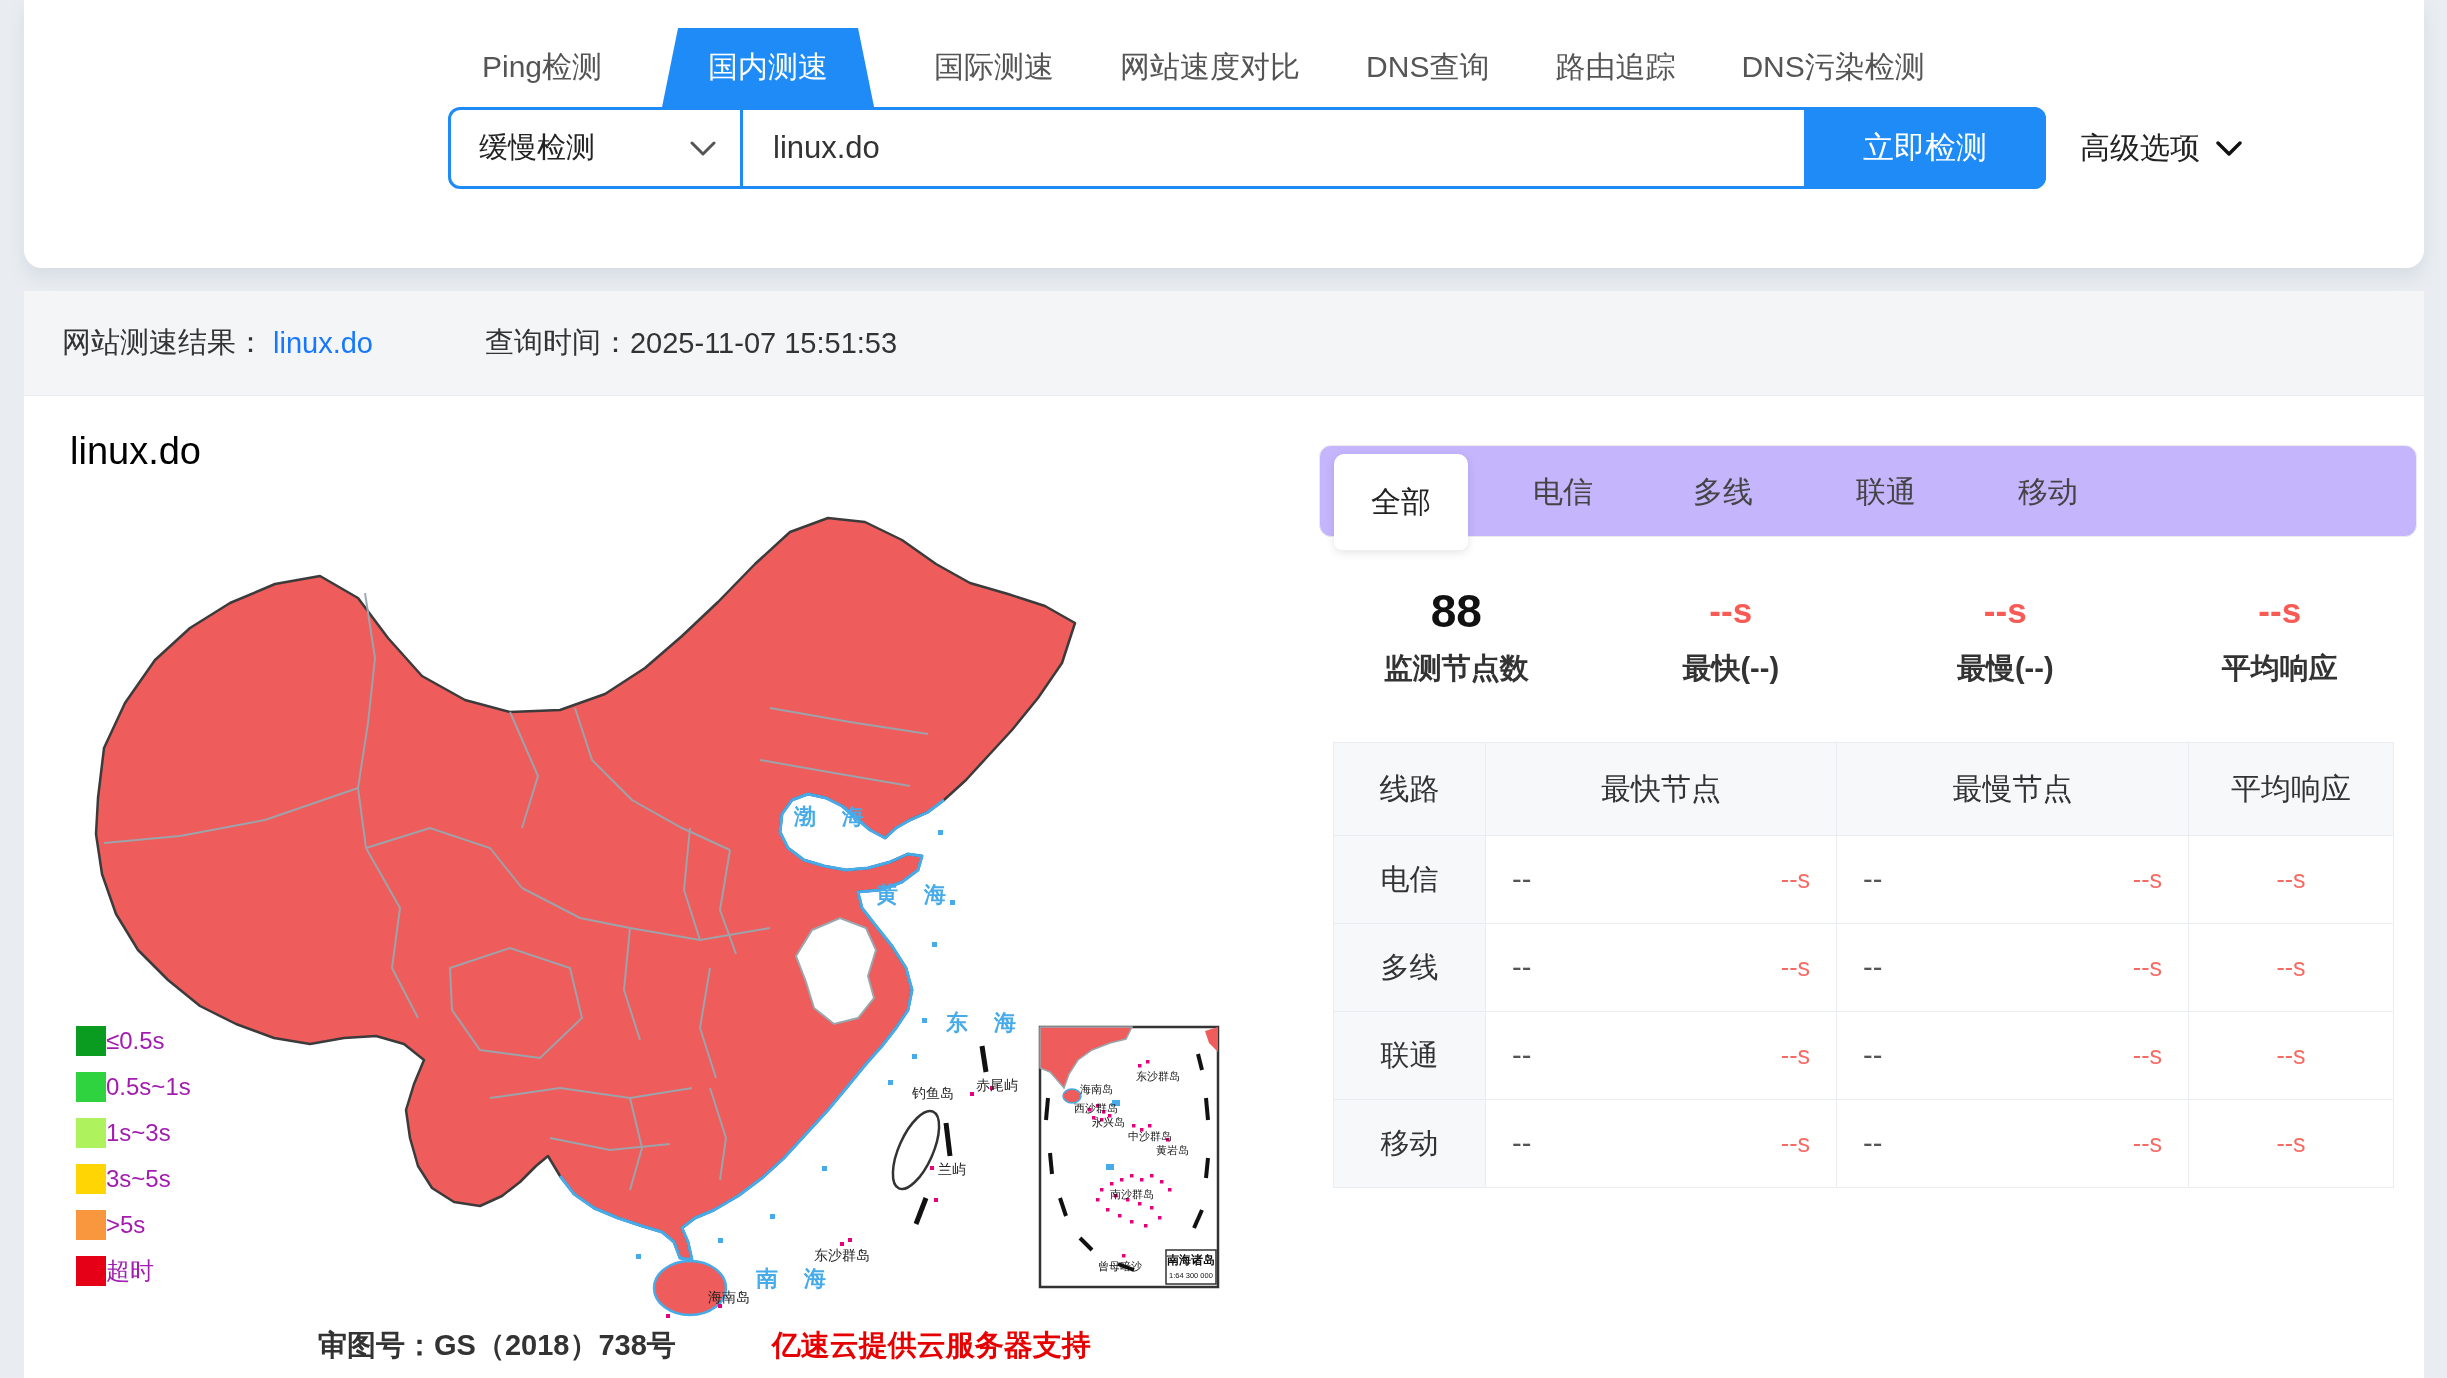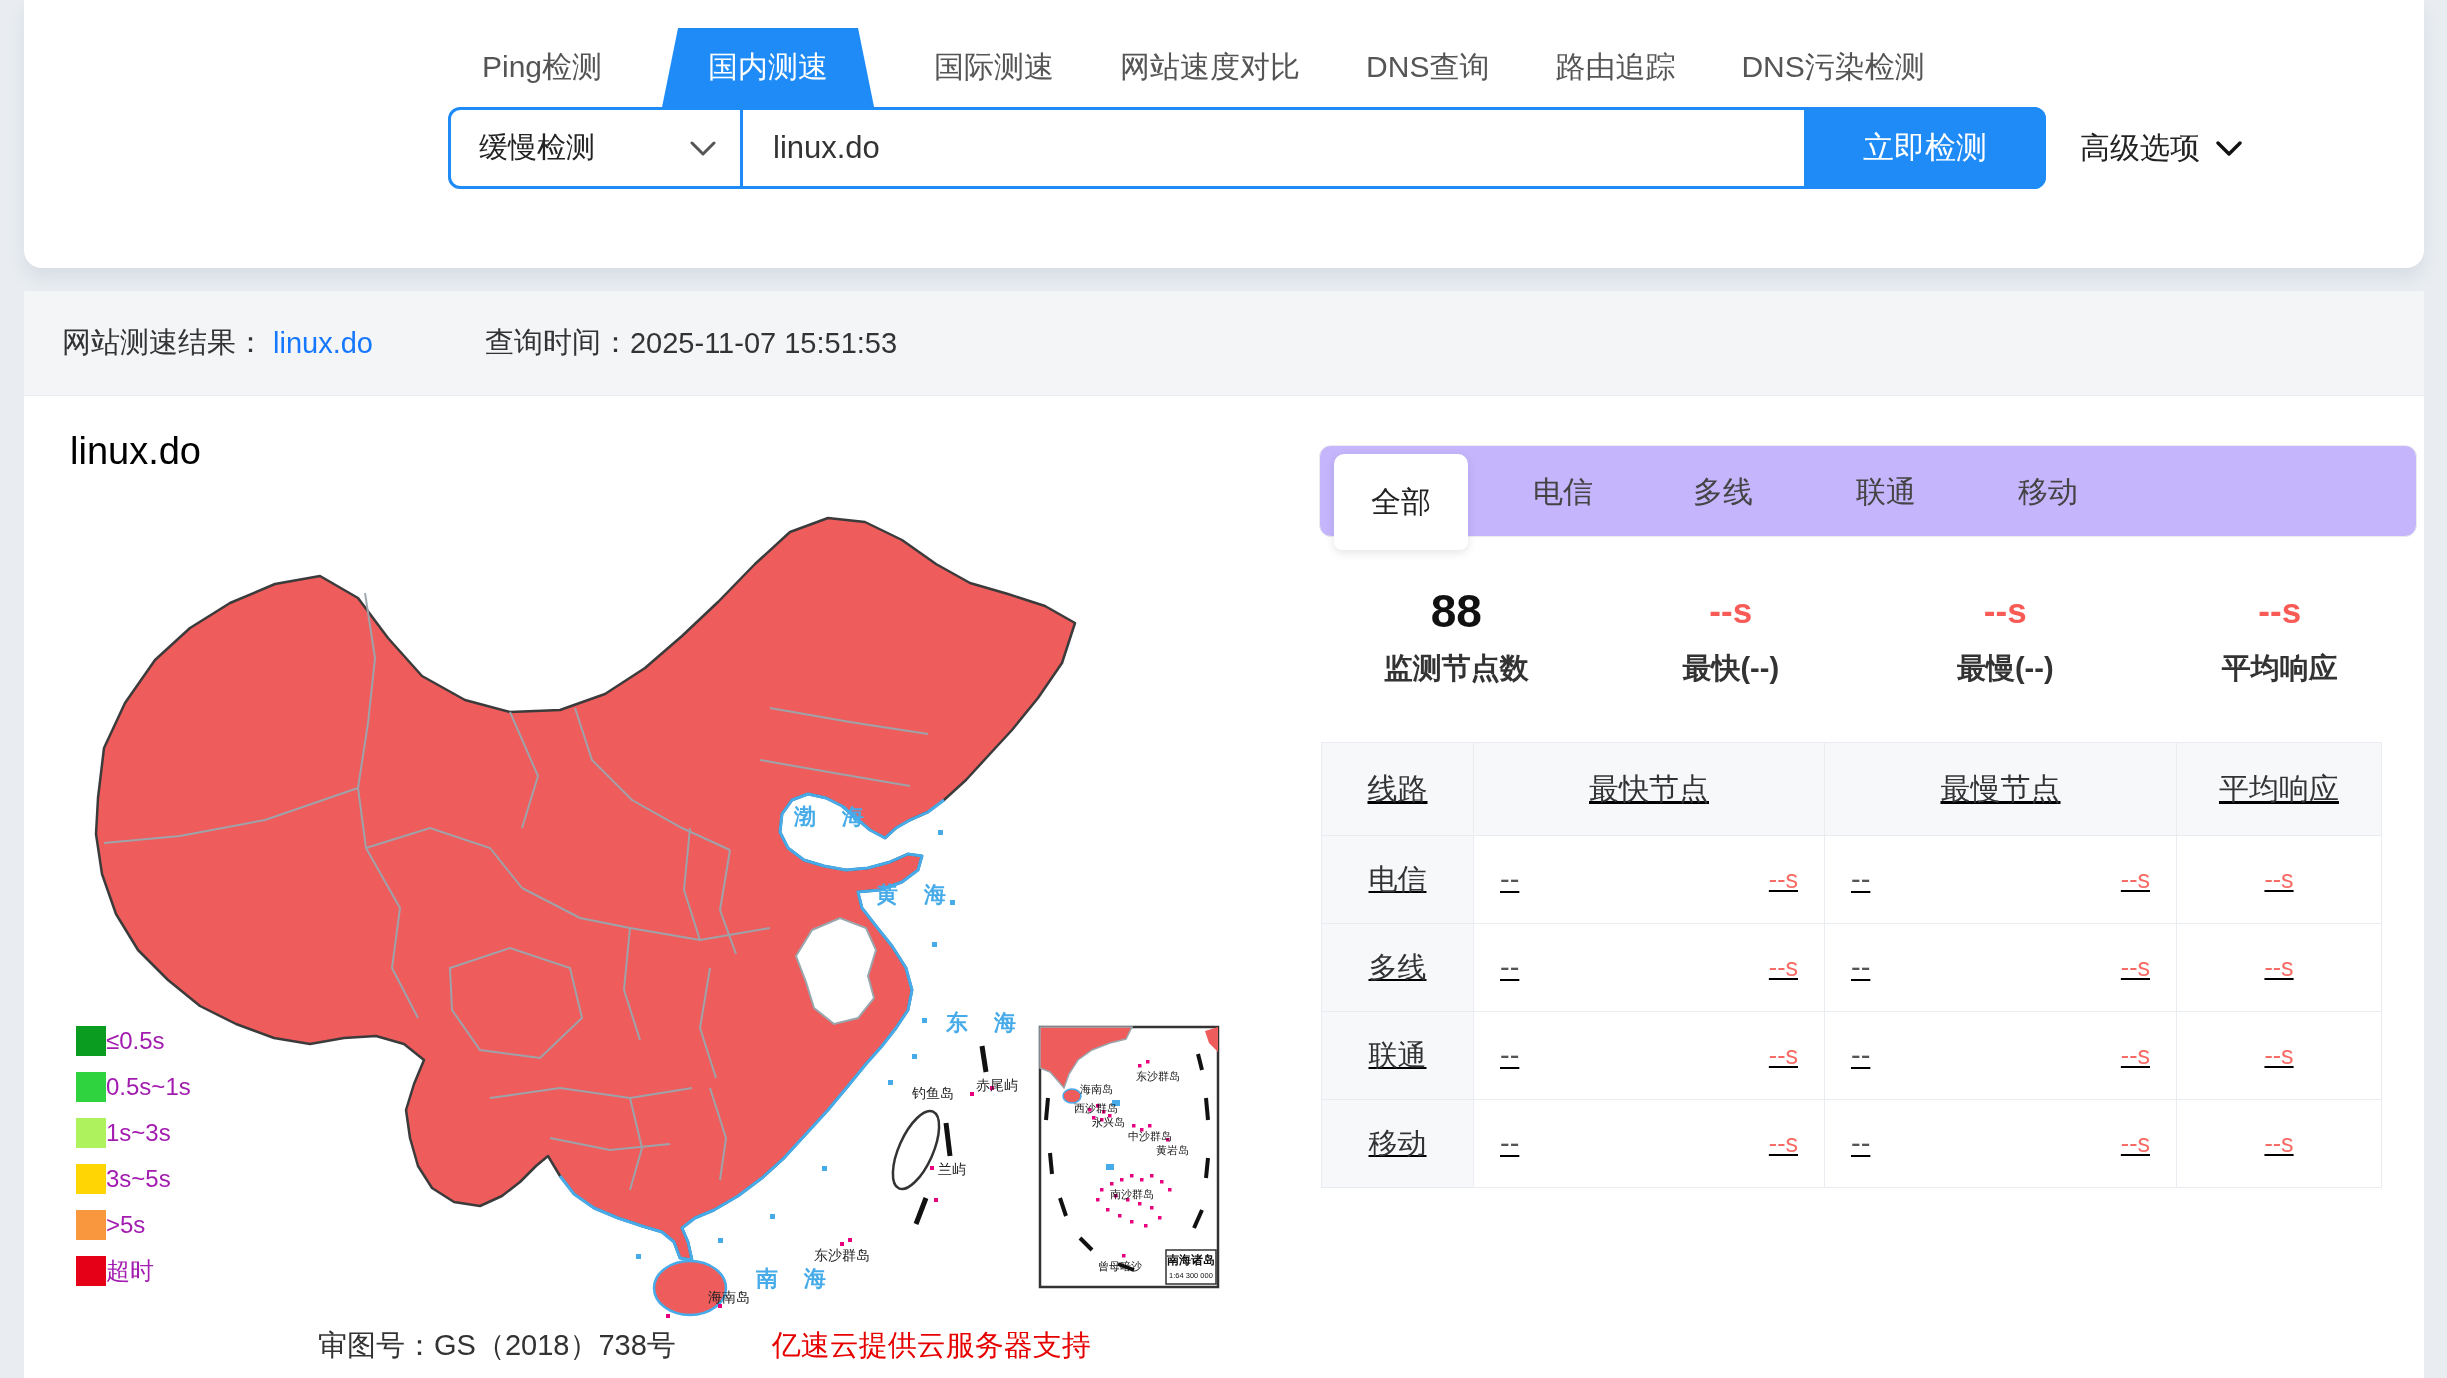--- a/index.html
+++ b/index.html
@@ -34,40 +34,40 @@
   .result-domain{color:#1677ff;margin-left:8px;cursor:pointer;}
   .query-block{margin-left:112px;}
   
   .main-card{position:absolute;left:24px;top:396px;width:2400px;height:982px;background:#fff;}
   .map-title{position:absolute;left:70px;top:430px;font-size:38px;color:#000;}
   .map-svg{position:absolute;left:70px;top:498px;}
   .legend{position:absolute;left:76px;top:1018px;}
   .legend-row{display:flex;align-items:center;height:46px;}
   .legend-row svg{width:30px;height:30px;flex:0 0 30px;}
   .legend-label{font-size:24px;color:#a21caf;}
-  .credits{position:absolute;left:318px;top:1326px;display:flex;gap:96px;font-size:29px;}
+  .credits{position:absolute;left:318px;top:1326px;display:flex;gap:96px;font-size:29px;font-weight:bold;}
   .license{color:#333;}
   .sponsor{color:#e60000;cursor:pointer;}
   
   .right-panel{position:absolute;left:1319px;top:445px;width:1098px;height:790px;}
   .tab-strip{position:relative;width:1098px;height:92px;background:#c4b5fd;border:1px solid #ececec;
     border-radius:12px;box-sizing:border-box;}
   .tab-active{position:absolute;left:14px;top:8px;width:134px;height:96px;background:#fff;
     border-radius:10px 10px 8px 8px;box-shadow:0 3px 10px rgba(0,0,0,.10);display:flex;align-items:center;
     justify-content:center;font-size:30px;color:#222;z-index:2;cursor:pointer;}
   .tab-item{position:absolute;top:0;height:92px;width:80px;display:flex;align-items:center;
     justify-content:center;font-size:30px;color:#444;cursor:pointer;}
   .tab-item.t1{left:203px}.tab-item.t2{left:363px}.tab-item.t3{left:526px}.tab-item.t4{left:688px}
   .summary{position:absolute;left:0;top:140px;width:1098px;display:flex;}
   .sum-col{flex:1;text-align:center;font-weight:bold;}
   .sum-value{font-size:35px;color:#f85b55;height:52px;line-height:52px;}
   .sum-value.count{font-size:46px;color:#111;}
   .sum-label{font-size:29px;color:#333;margin-top:12px;}
-  .stats-table{position:absolute;left:2px;top:297px;width:1060px;display:grid;
-    grid-template-columns:152px 351px 352px 205px;border-top:1px solid #e9edf2;border-left:1px solid #e9edf2;text-decoration:underline;}
+  .stats-table{position:absolute;left:14px;top:297px;width:1060px;display:grid;
+    grid-template-columns:152px 351px 352px 205px;border-top:1px solid #e9edf2;border-left:1px solid #e9edf2;}
   .t-cell{border-right:1px solid #e9edf2;border-bottom:1px solid #e9edf2;box-sizing:border-box;
     display:flex;align-items:center;justify-content:center;}
   .t-head{height:93px;background:#f6f8fa;font-size:30px;color:#333;}
   .t-body{height:88px;background:#fff;}
   .t-line{background:#f6f8fa;font-size:29px;color:#333;}
   .t-node{justify-content:space-between;padding:0 26px;}
   .t-node .nv{font-size:29px;color:#555;}
   .red{color:#f66a64;font-size:25px;}
 </style>
 </head>

